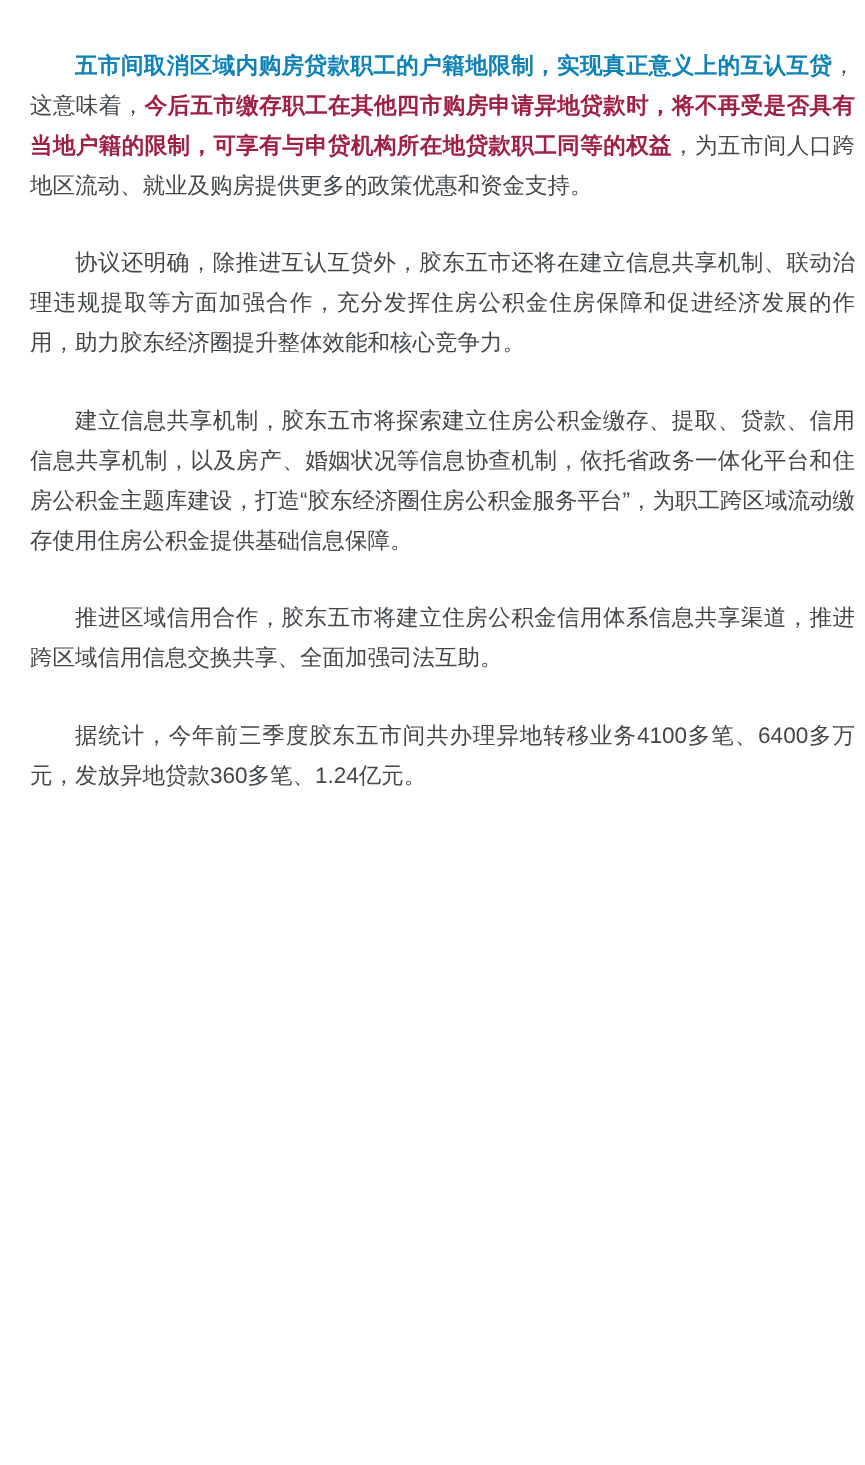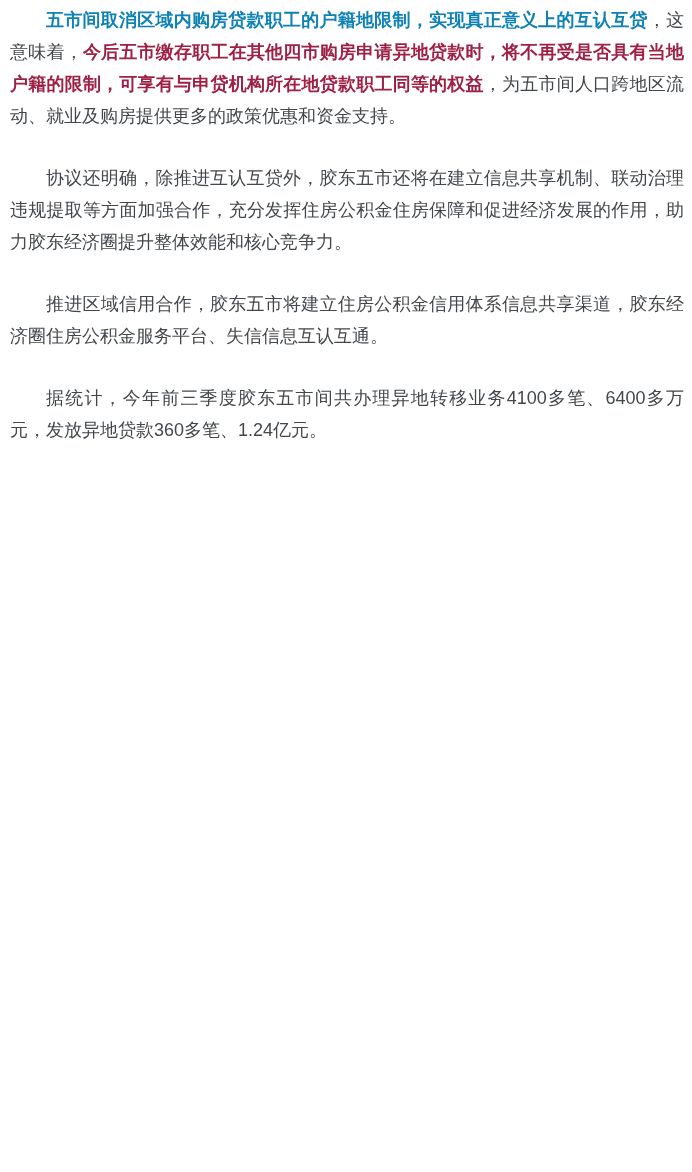--- a/index.html
+++ b/index.html
@@ -5,21 +5,22 @@
   html, body {
     margin: 0;
     padding: 0;
     background: #ffffff;
   }
   body {
     width: 692px;
     font-family: "Liberation Sans", sans-serif;
   }
   .article {
-    padding: 4px 8px 10px 10px;
+    padding: 4px 8px 10px 24px;
+    margin-top: 32px;
   }
   .article p {
     margin: 0 0 30px 0;
     font-size: 18px;
     line-height: 32px;
     text-align: justify;
     text-indent: 2em;
     color: var(--text-color, #42474b);
     word-break: break-all;
   }
@@ -38,15 +39,16 @@
     color: var(--red-color, #9e2145);
     font-weight: bold;
   }
 </style>
 </head>
 <body style="background: rgb(255, 255, 255);">
 
 <div class="article">
     <p><span class="run-bold-blue">五市间取消区域内购房贷款职工的户籍地限制，实现真正意义上的互认互贷</span><span class="run-normal">，这意味着，</span><span class="run-bold-red">今后五市缴存职工在其他四市购房申请异地贷款时，将不再受是否具有当地户籍的限制，可享有与申贷机构所在地贷款职工同等的权益</span><span class="run-normal">，为五市间人口跨地区流动、就业及购房提供更多的政策优惠和资金支持。</span></p>
     <p><span class="run-normal">协议还明确，除推进互认互贷外，胶东五市还将在建立信息共享机制、联动治理违规提取等方面加强合作，充分发挥住房公积金住房保障和促进经济发展的作用，助力胶东经济圈提升整体效能和核心竞争力。</span></p>
-    <p><span class="run-normal">推进区域信用合作，胶东五市将建立住房公积金信用体系信息共享渠道，胶东经济圈住房公积金服务平台、失信信息互认互通。</span></p>
+    <p><span class="run-normal">建立信息共享机制，胶东五市将探索建立住房公积金缴存、提取、贷款、信用信息共享机制，以及房产、婚姻状况等信息协查机制，依托省政务一体化平台和住房公积金主题库建设，打造“胶东经济圈住房公积金服务平台”，为职工跨区域流动缴存使用住房公积金提供基础信息保障。</span></p>
+    <p><span class="run-normal">推进区域信用合作，胶东五市将建立住房公积金信用体系信息共享渠道，推进跨区域信用信息交换共享、全面加强司法互助。</span></p>
     <p><span class="run-normal">据统计，今年前三季度胶东五市间共办理异地转移业务4100多笔、6400多万元，发放异地贷款360多笔、1.24亿元。</span></p>
   </div>
 
 </body></html>

